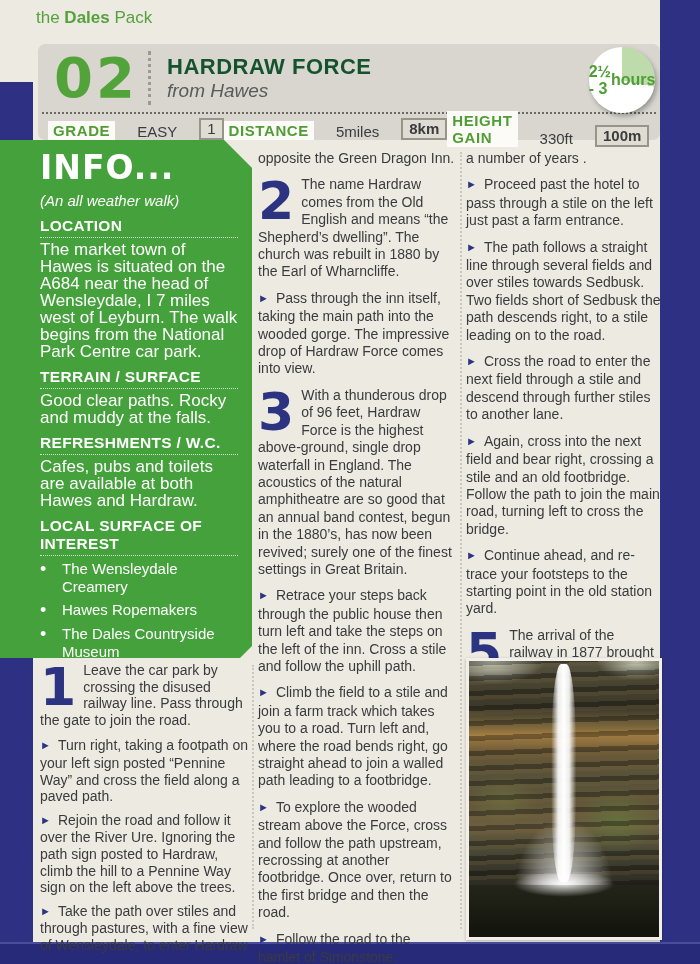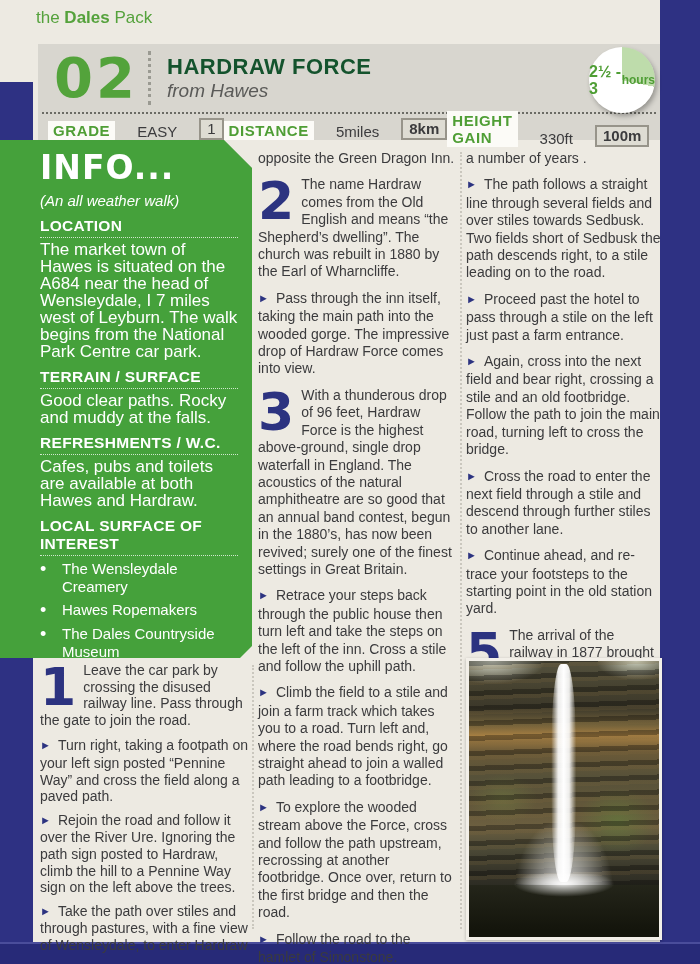--- a/index.html
+++ b/index.html
@@ -9,21 +9,21 @@
     font-family:"Liberation Sans",sans-serif;color:#3b3b3d;
   }
   
   .strip-left{position:absolute;left:0;top:82px;width:33px;bottom:0;background:#2e3183;}
   .strip-right{position:absolute;right:0;top:0;width:40px;height:100%;background:#2e3183;}
   .bar-bottom{position:absolute;left:0;right:0;bottom:0;height:22px;background:#272a78;box-shadow:inset 0 2px 0 #4a4d9b;}
   
   .brand{position:absolute;left:36px;top:8px;font-size:17px;color:#55a23c;}
   .brand .b{font-weight:700;}
   
-  .header-box{position:absolute;left:38px;top:44px;width:622px;height:96px;background:#d8d6cf;}
+  .header-box{position:absolute;left:38px;top:44px;width:622px;height:96px;background:#d8d6cf;border-radius:7px;}
   .header-row{display:flex;align-items:center;height:64px;padding:2px 0 0 10px;}
   .walk-number{
     font-family:"DejaVu Sans",sans-serif;font-size:56px;font-weight:800;
     color:#53a33b;line-height:58px;letter-spacing:3px;width:96px;text-align:center;
   }
   .v-divider{height:54px;border-left:3px dotted #9a9a92;margin:0 4px;}
   .titles{padding-left:12px;}
   .walk-title{font-size:22px;font-weight:800;color:#14532d;letter-spacing:.5px;line-height:26px;}
   .walk-subtitle{font-size:19px;font-style:italic;color:#5a5a58;line-height:22px;}
   .h-dotted{border-top:2px dotted #6b6b65;margin:2px 4px 0 4px;}
@@ -35,21 +35,21 @@
   .stat-box.bold{font-weight:700;}
   
   .badge{
     position:absolute;right:5px;top:3px;width:66px;height:66px;border-radius:50%;
     background:conic-gradient(from 0deg,#bedcab 0 102deg,#ffffff 102deg 360deg);
     box-shadow:2px 3px 5px rgba(0,0,0,.3);
     display:flex;flex-direction:row;align-items:center;justify-content:center;
     color:#4f9e35;font-weight:700;
   }
   .badge .l1{font-size:16px;line-height:17px;}
-  .badge .l2{font-size:12px;line-height:16px;}
+  .badge .l2{font-size:16px;line-height:16px;}
   
   .info-box{
     position:absolute;left:0;top:140px;width:252px;height:518px;
     background:#45a13b;color:#ffffff;
     padding:10px 14px 0 40px;box-sizing:border-box;
     clip-path:polygon(0 0,calc(100% - 28px) 0,100% 28px,100% calc(100% - 12px),calc(100% - 12px) 100%,0 100%);
   }
   .info-fold{position:absolute;top:0;right:0;width:0;height:0;border-top:28px solid #2f7d28;border-left:28px solid transparent;opacity:.55;}
   .info-title{font-family:"DejaVu Sans",sans-serif;font-size:33px;font-weight:800;letter-spacing:1px;line-height:36px;margin-bottom:6px;}
   .info-intro{font-size:16px;font-weight:700;line-height:20px;margin:0 0 5px;}
@@ -215,24 +215,24 @@
     </div>
     <p class="bullet">Retrace your steps back through the public house then turn left and take the steps on the left of the inn. Cross a stile and follow the uphill path.</p>
     <p class="bullet">Climb the field to a stile and join a farm track which takes you to a road. Turn left and, where the road bends right, go straight ahead to join a walled path leading to a footbridge.</p>
     <p class="bullet">To explore the wooded stream above the Force,  cross and follow the path upstream, recrossing at another footbridge. Once over, return to the first bridge and then the road.</p>
     <p class="bullet">Follow the road to the hamlet of Simonstone.</p>
 
   </div>
 
   <div class="col col3">
     <p class="lead">a number of years .</p>
+    <p class="bullet">Proceed past the hotel to pass through a stile on the left just past a farm entrance.</p>
     <p class="bullet">The path follows a straight line through several fields and over stiles towards Sedbusk. Two fields short of Sedbusk the path descends right, to a stile leading on to the road.</p>
-    <p class="bullet">Proceed past the hotel to pass through a stile on the left just past a farm entrance.</p>
+    <p class="bullet">Cross the road to enter the next field through a stile and descend through further stiles to another lane.</p>
     <p class="bullet">Again, cross into the next field and bear right,  crossing a stile and an old footbridge. Follow the path to join the main road, turning left to cross the bridge.</p>
-    <p class="bullet">Cross the road to enter the next field through a stile and descend through further stiles to another lane.</p>
     <p class="bullet">Continue ahead, and re-trace your footsteps to the starting point in the old station yard.</p>
     <div class="step">
       <span class="step-num">5</span>
       <span class="step-text">The arrival of the railway in 1877 brought the first tourists to this station; however in 1965 the track was removed. The station buildings house the Dales Countryside Museum and the National Park Centre which are both worth a visit.</span>
     </div>
   </div>
 
   <div class="photo">
     <div class="ph-rock"></div>
     <div class="ph-strata"></div>

